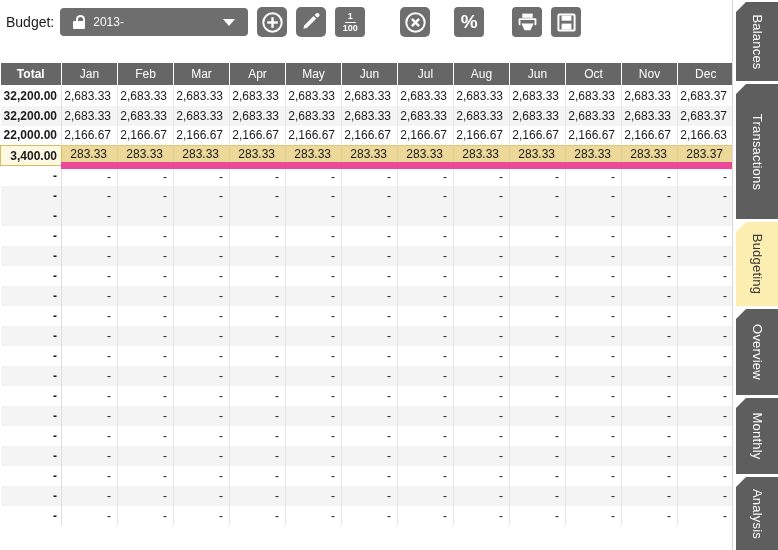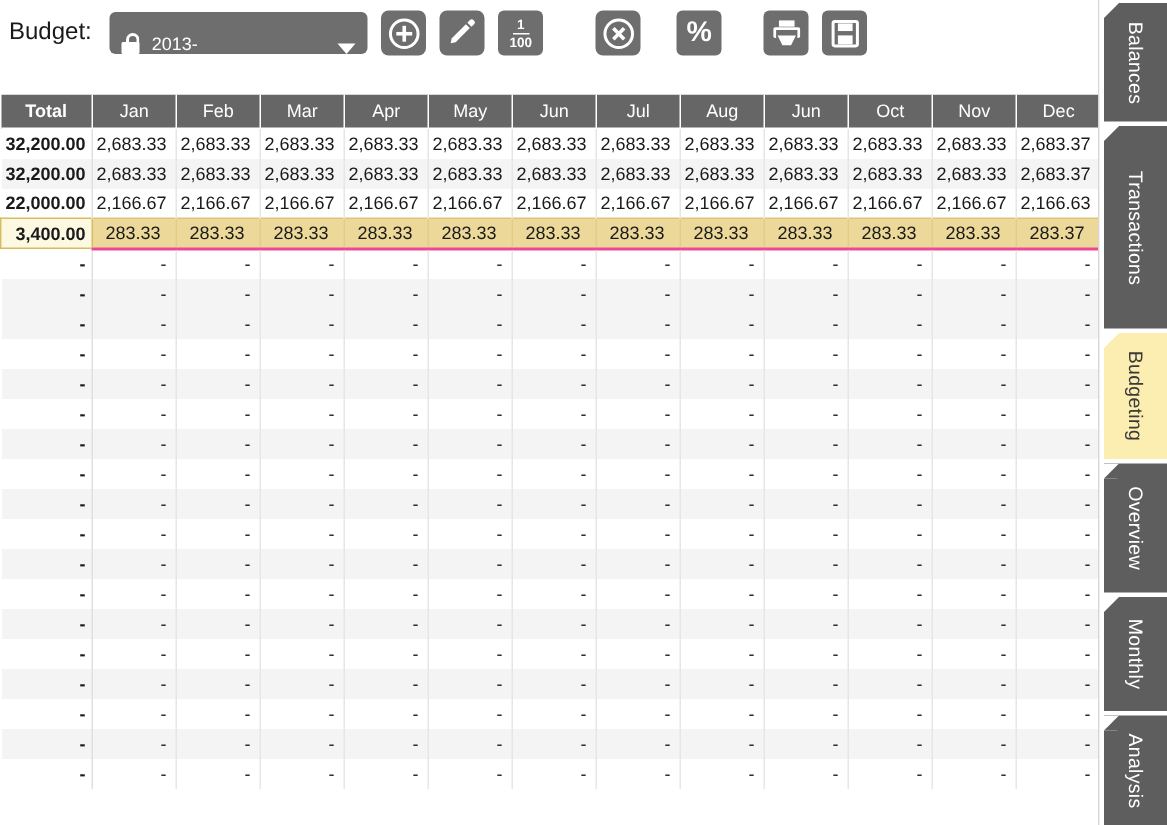--- a/index.html
+++ b/index.html
@@ -31,33 +31,33 @@
     left: 0; top: 0;
     width: 733px;
     height: 44px;
     background: #ffffff;
     display: flex;
     align-items: center;
     padding-left: 6px;
     box-sizing: border-box;
   }
   .tb-label {
-    font-size: 16px;
+    font-size: 14px;
     color: #1a1a1a;
-    margin-right: 12px;
+    margin-right: 6px;
     white-space: nowrap;
   }
   .combo {
-    width: 172px;
+    width: 188px;
     height: 28px;
     background: #6e6e6e;
     border-radius: 4px;
     display: flex;
-    align-items: flex-end;
-    padding: 0 8px;
+    align-items: center;
+    padding: 0 13px;
     box-sizing: border-box;
     color: #ffffff;
     font-size: 12px;
     position: relative;
   }
   .combo .combo-text {
     flex: 1;
     margin-left: 8px;
     white-space: nowrap;
     overflow: hidden;
@@ -184,21 +184,21 @@
     border-right: 1px solid #e0e0e0;
   }
   tr.odd td { background: #f4f4f4; }
   tr.even td { background: #ffffff; }
 
   
   tr.hl td {
     background: #ecd99a;
     border-right: 1px solid #e3cd86;
     border-top: 1px solid #dcc676;
-    border-bottom: 2px solid #ec4899;
+    border-bottom: 7px solid #ec4899;
     padding-right: 10px;
   }
   tr.hl td.total-c {
     background: #fdf8e1;
     border: 1px solid #d6bd5f;
     padding-right: 4px;
   }
 
   .dash { }
 

